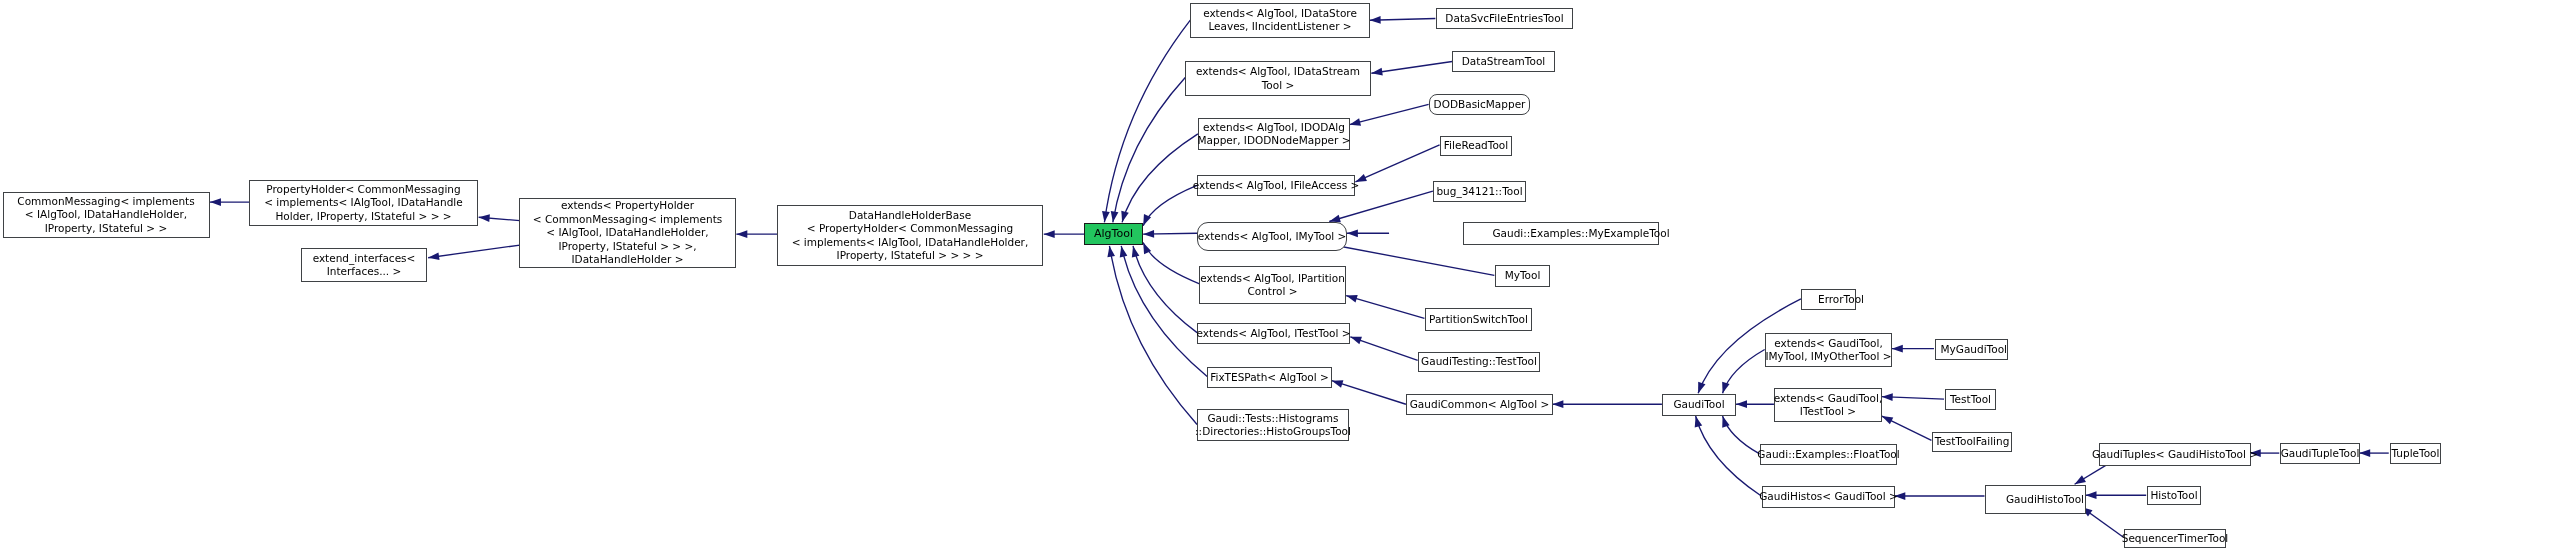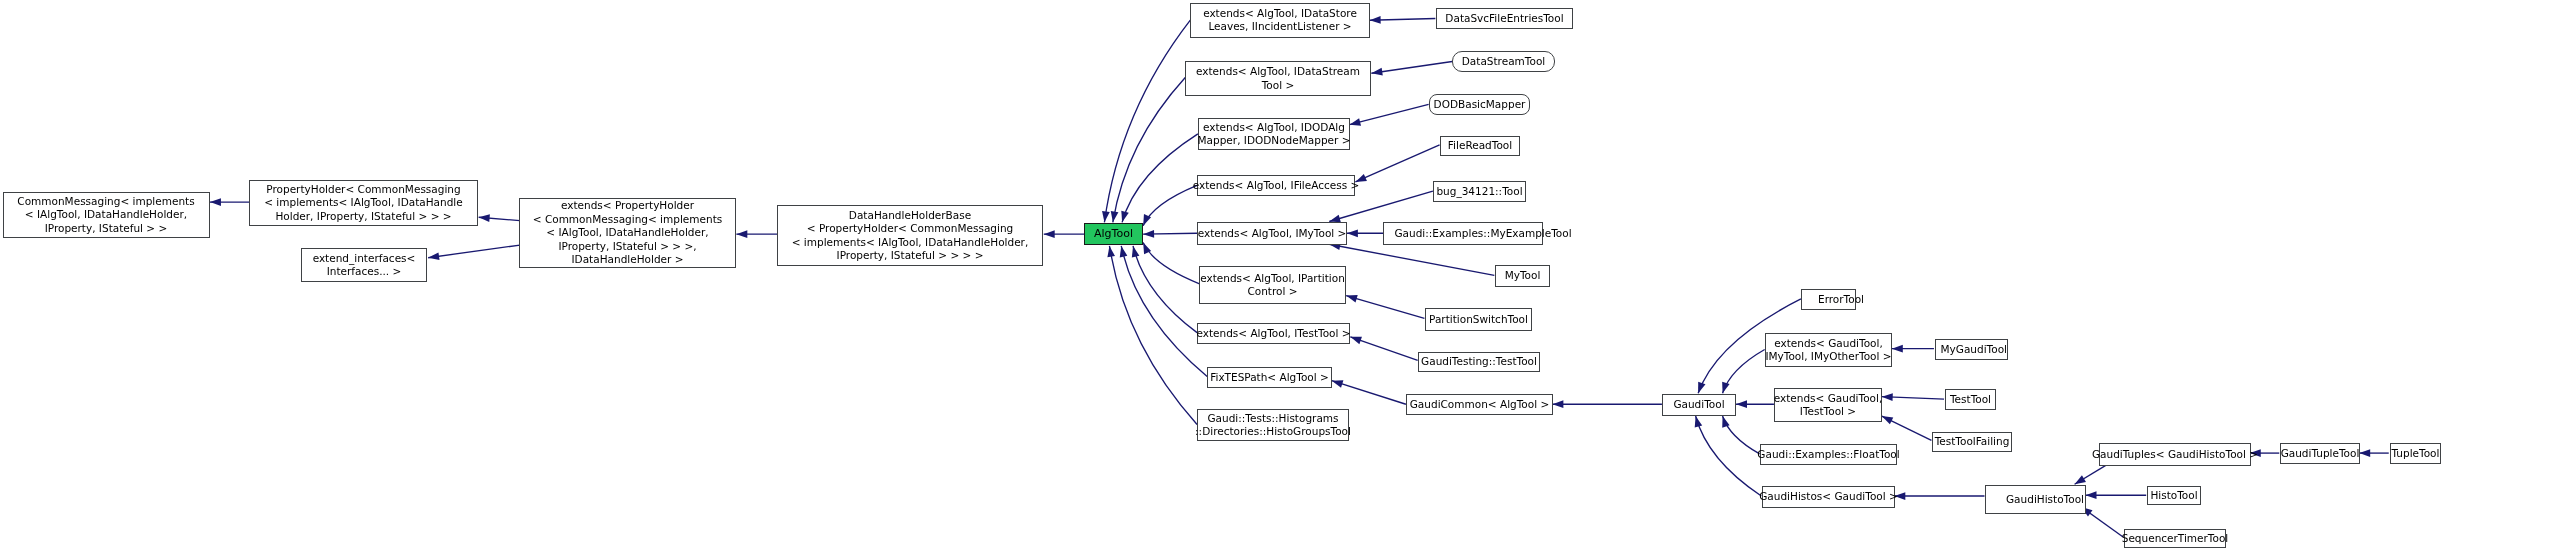--- a/index.html
+++ b/index.html
@@ -235,53 +235,53 @@
       <div class="line">extends&lt; AlgTool, IDataStream</div>
       <div class="line">Tool &gt;</div>
     </div>
     <div class="node" style="left: 1198px; top: 118px; width: 152px; height: 32px;">
       <div class="line">extends&lt; AlgTool, IDODAlg</div>
       <div class="line">Mapper, IDODNodeMapper &gt;</div>
     </div>
     <div class="node" style="left: 1197px; top: 175px; width: 158px; height: 21px;">
       <div class="line">extends&lt; AlgTool, IFileAccess &gt;</div>
     </div>
-    <div class="node" style="left: 1197px; top: 222px; width: 150px; height: 23px;">
+    <div class="node" style="left: 1197px; top: 222px; width: 150px; height: 29px; border-radius: 11px;">
       <div class="line">extends&lt; AlgTool, IMyTool &gt;</div>
     </div>
     <div class="node" style="left: 1199px; top: 266px; width: 147px; height: 38px;">
       <div class="line">extends&lt; AlgTool, IPartition</div>
       <div class="line">Control &gt;</div>
     </div>
     <div class="node" style="left: 1197px; top: 323px; width: 153px; height: 21px;">
       <div class="line">extends&lt; AlgTool, ITestTool &gt;</div>
     </div>
     <div class="node" style="left: 1207px; top: 367px; width: 125px; height: 21px;">
       <div class="line">FixTESPath&lt; AlgTool &gt;</div>
     </div>
     <div class="node" style="left: 1197px; top: 409px; width: 152px; height: 32px;">
       <div class="line">Gaudi::Tests::Histograms</div>
       <div class="line">::Directories::HistoGroupsTool</div>
     </div>
     <div class="node" style="left: 1436px; top: 8.4px; width: 137px; height: 21px;">
       <div class="line">DataSvcFileEntriesTool</div>
     </div>
-    <div class="node" style="left: 1452px; top: 51px; width: 103px; height: 21px; border-radius: 10px;">
+    <div class="node" style="left: 1452px; top: 51px; width: 103px; height: 21px;">
       <div class="line">DataStreamTool</div>
     </div>
     <div class="node" style="left: 1429px; top: 94px; width: 101px; height: 21px; border-radius: 8px;">
       <div class="line">DODBasicMapper</div>
     </div>
-    <div class="node" style="left: 1440px; top: 136px; width: 80px; height: 20px; justify-content: center;">
+    <div class="node" style="left: 1440px; top: 136px; width: 72px; height: 20px; justify-content: center;">
       <div class="line">FileReadTool</div>
     </div>
     <div class="node" style="left: 1433px; top: 181px; width: 93px; height: 21px;">
       <div class="line">bug_34121::Tool</div>
     </div>
-    <div class="node" style="left: 1383px; top: 222px; width: 160px; height: 23px; padding-left: 40px;">
+    <div class="node" style="left: 1463px; top: 222px; width: 196px; height: 23px; padding-left: 40px;">
       <div class="line">Gaudi::Examples::MyExampleTool</div>
     </div>
     <div class="node bold" style="left: 1495px; top: 265px; width: 55px; height: 22px;">
       <div class="line">MyTool</div>
     </div>
     <div class="node" style="left: 1425px; top: 308px; width: 107px; height: 23px;">
       <div class="line">PartitionSwitchTool</div>
     </div>
     <div class="node" style="left: 1418px; top: 352px; width: 122px; height: 20px;">
       <div class="line">GaudiTesting::TestTool</div>

